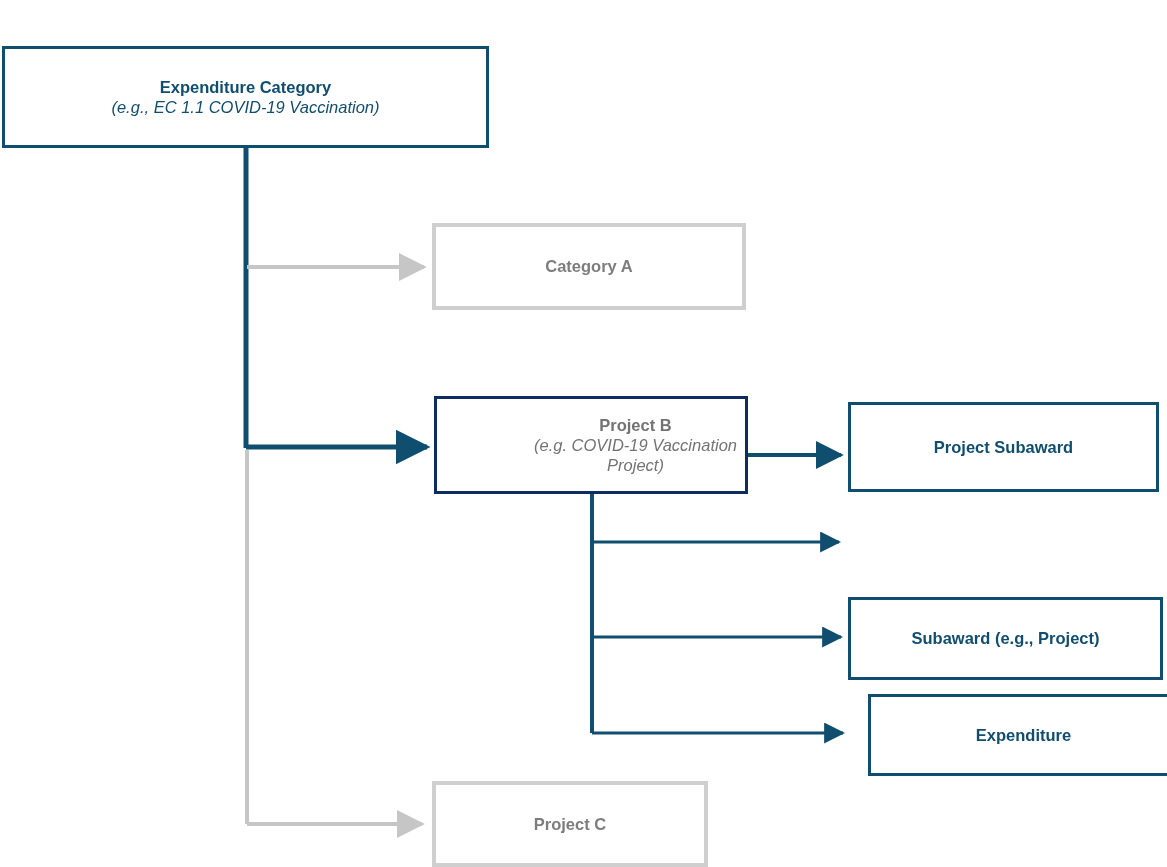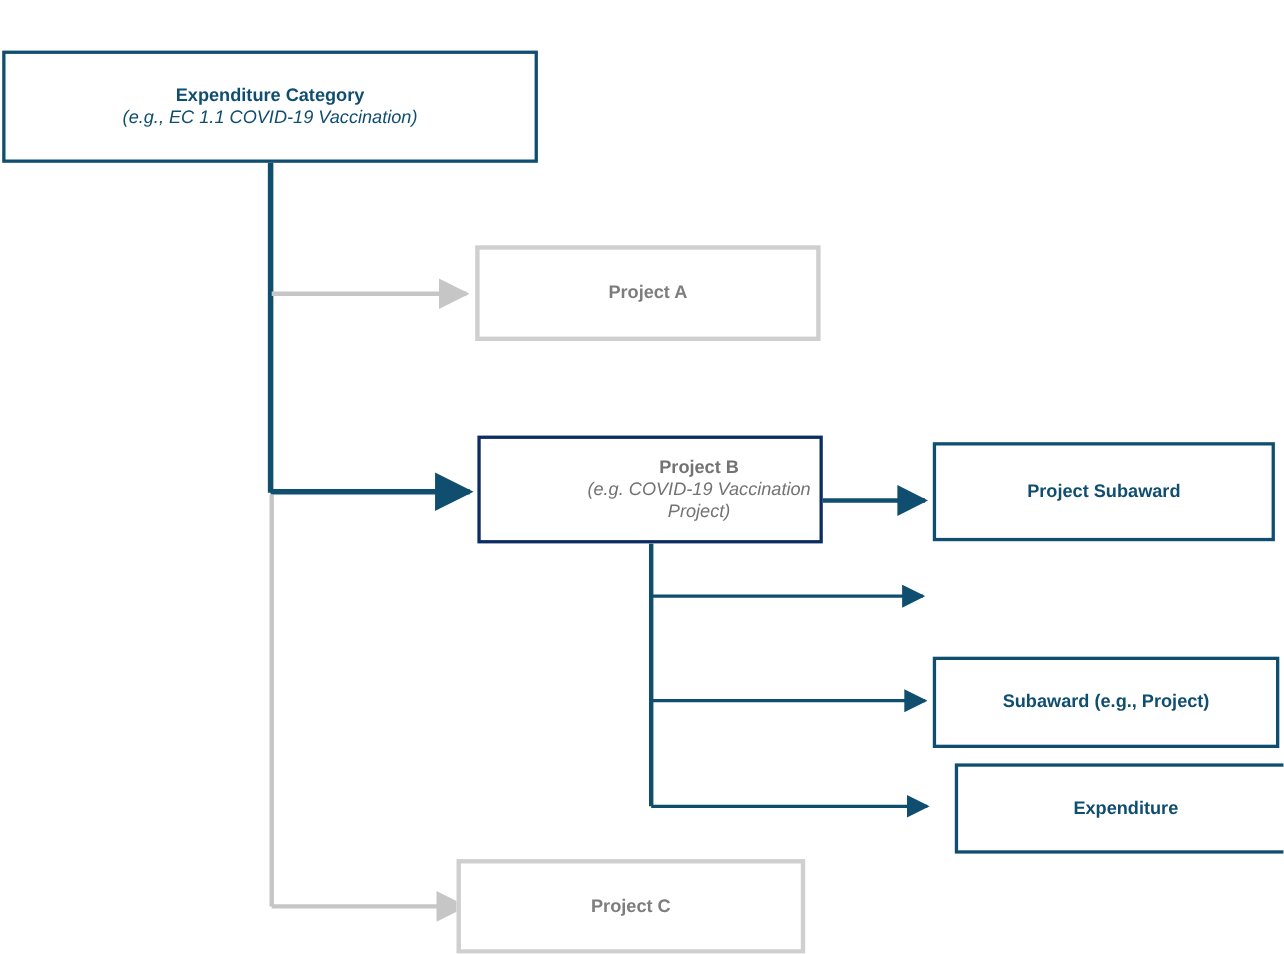--- a/index.html
+++ b/index.html
@@ -80,23 +80,23 @@
     width: 314px;
     height: 98px;
     border: 3px solid #0c2c62;
     color: #737373;
     justify-content: flex-end;
   }
   #node-project-b .node-text { font-size: 16.5px; }
 
   
   #node-project-c {
-    left: 415px;
+    left: 432px;
     top: 781px;
-    width: 317px;
+    width: 276px;
     height: 86px;
     border: 4px solid #cfcfcf;
     color: #7d7d7d;
   }
   #node-project-c .node-text { font-size: 16.5px; font-weight: bold; }
 
   
   .detail-node {
     border: 3px solid #104e70;
     color: #104e70;
@@ -167,21 +167,21 @@
   </svg>
 
   <div class="node" id="node-expenditure-category">
     <span class="node-text">
       <span class="node-title">Expenditure Category</span>
       <span class="node-sub">(e.g., EC 1.1 COVID-19 Vaccination)</span>
     </span>
   </div>
 
   <div class="node" id="node-project-a">
-    <span class="node-text">Project A</span>
+    <span class="node-text">Category A</span>
   </div>
 
   <div class="node" id="node-project-b">
     <span class="node-text">
       <span class="node-title">Project B</span>
       <span class="node-sub">(e.g. COVID-19 Vaccination</span>
       <span class="node-sub">Project)</span>
     </span>
   </div>
 

